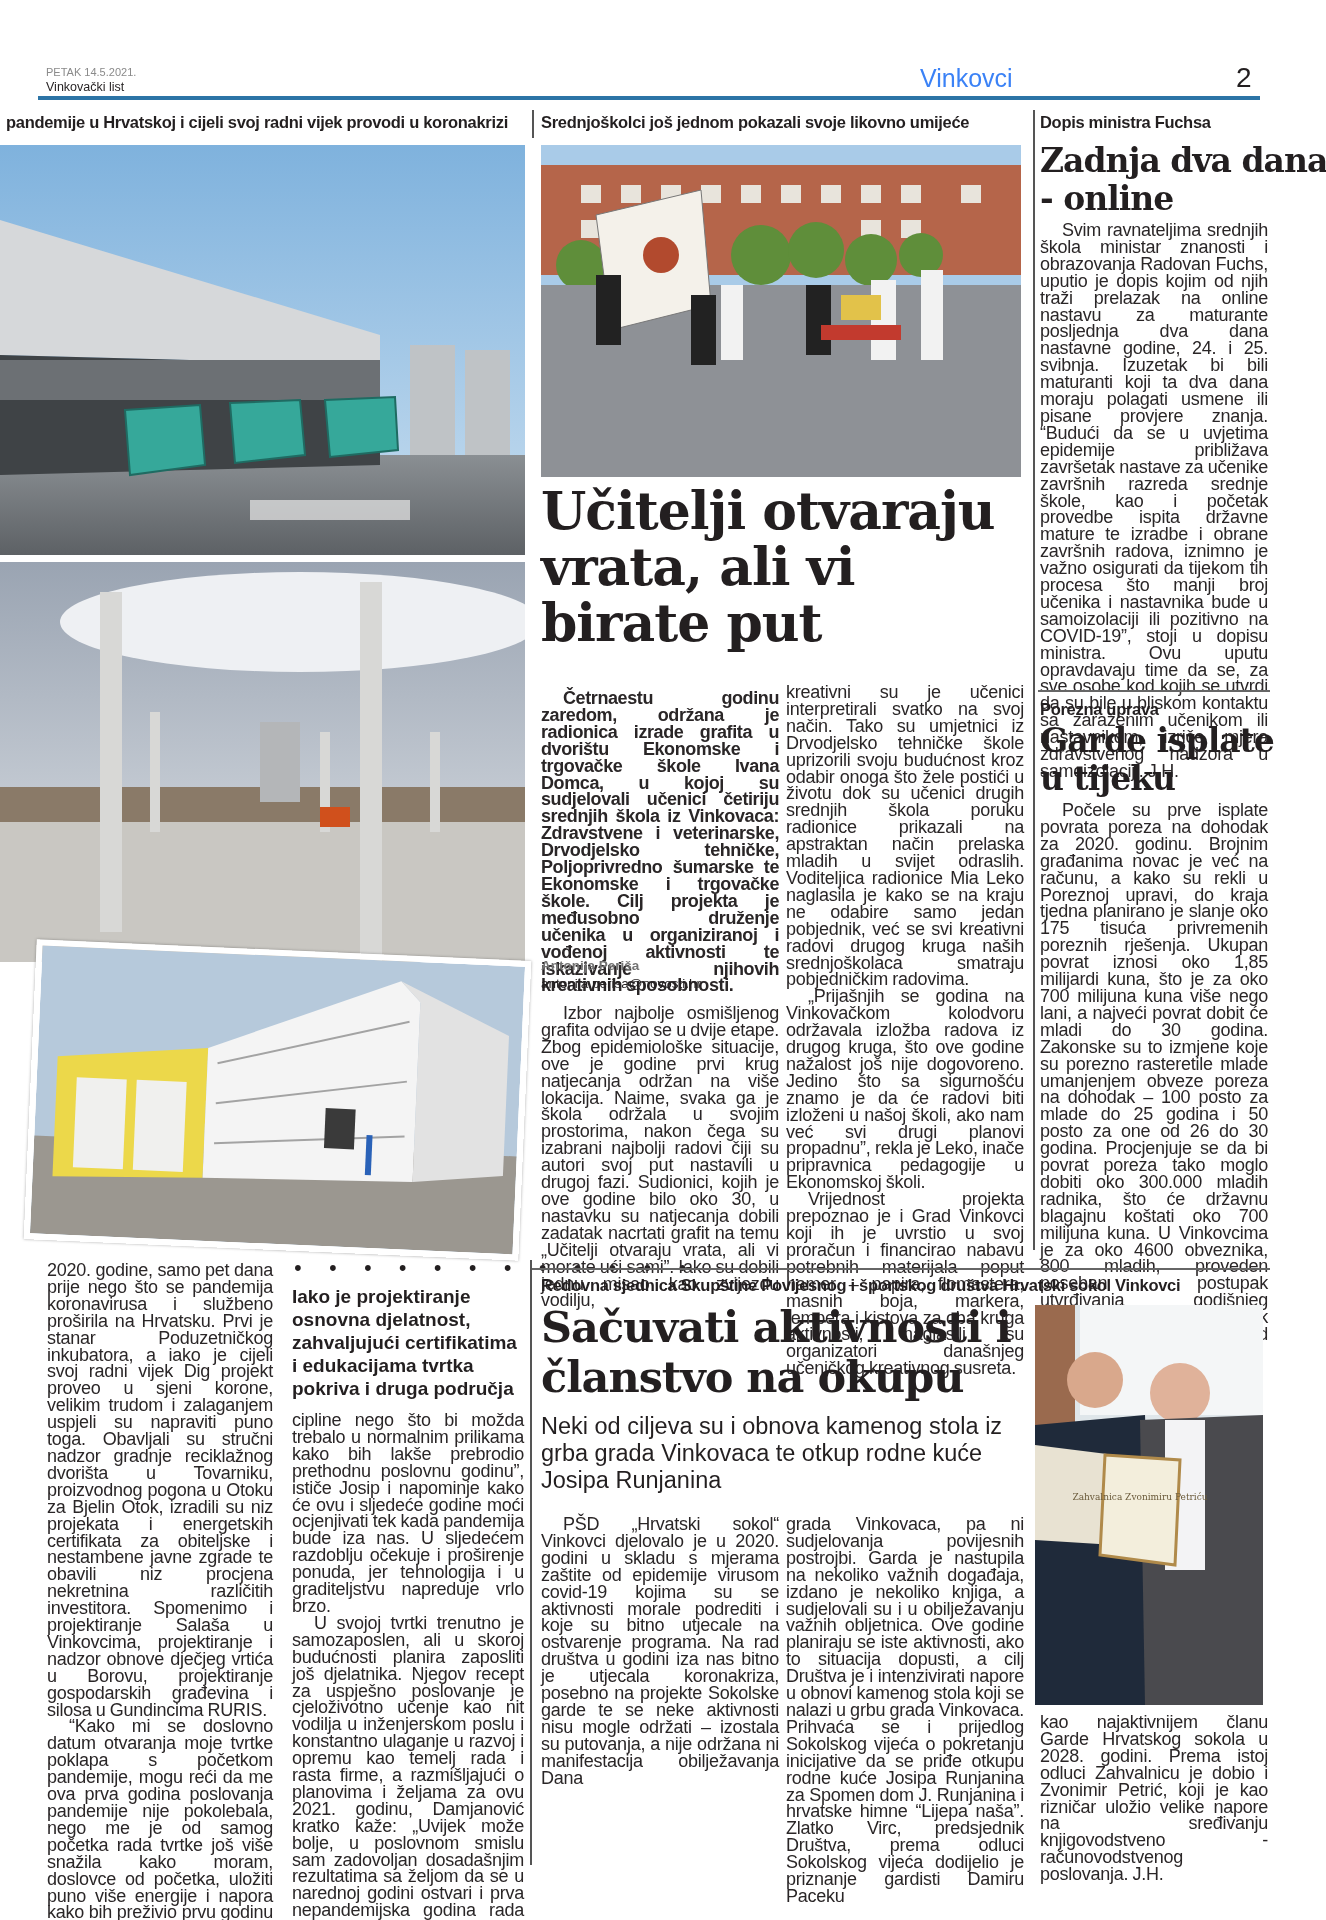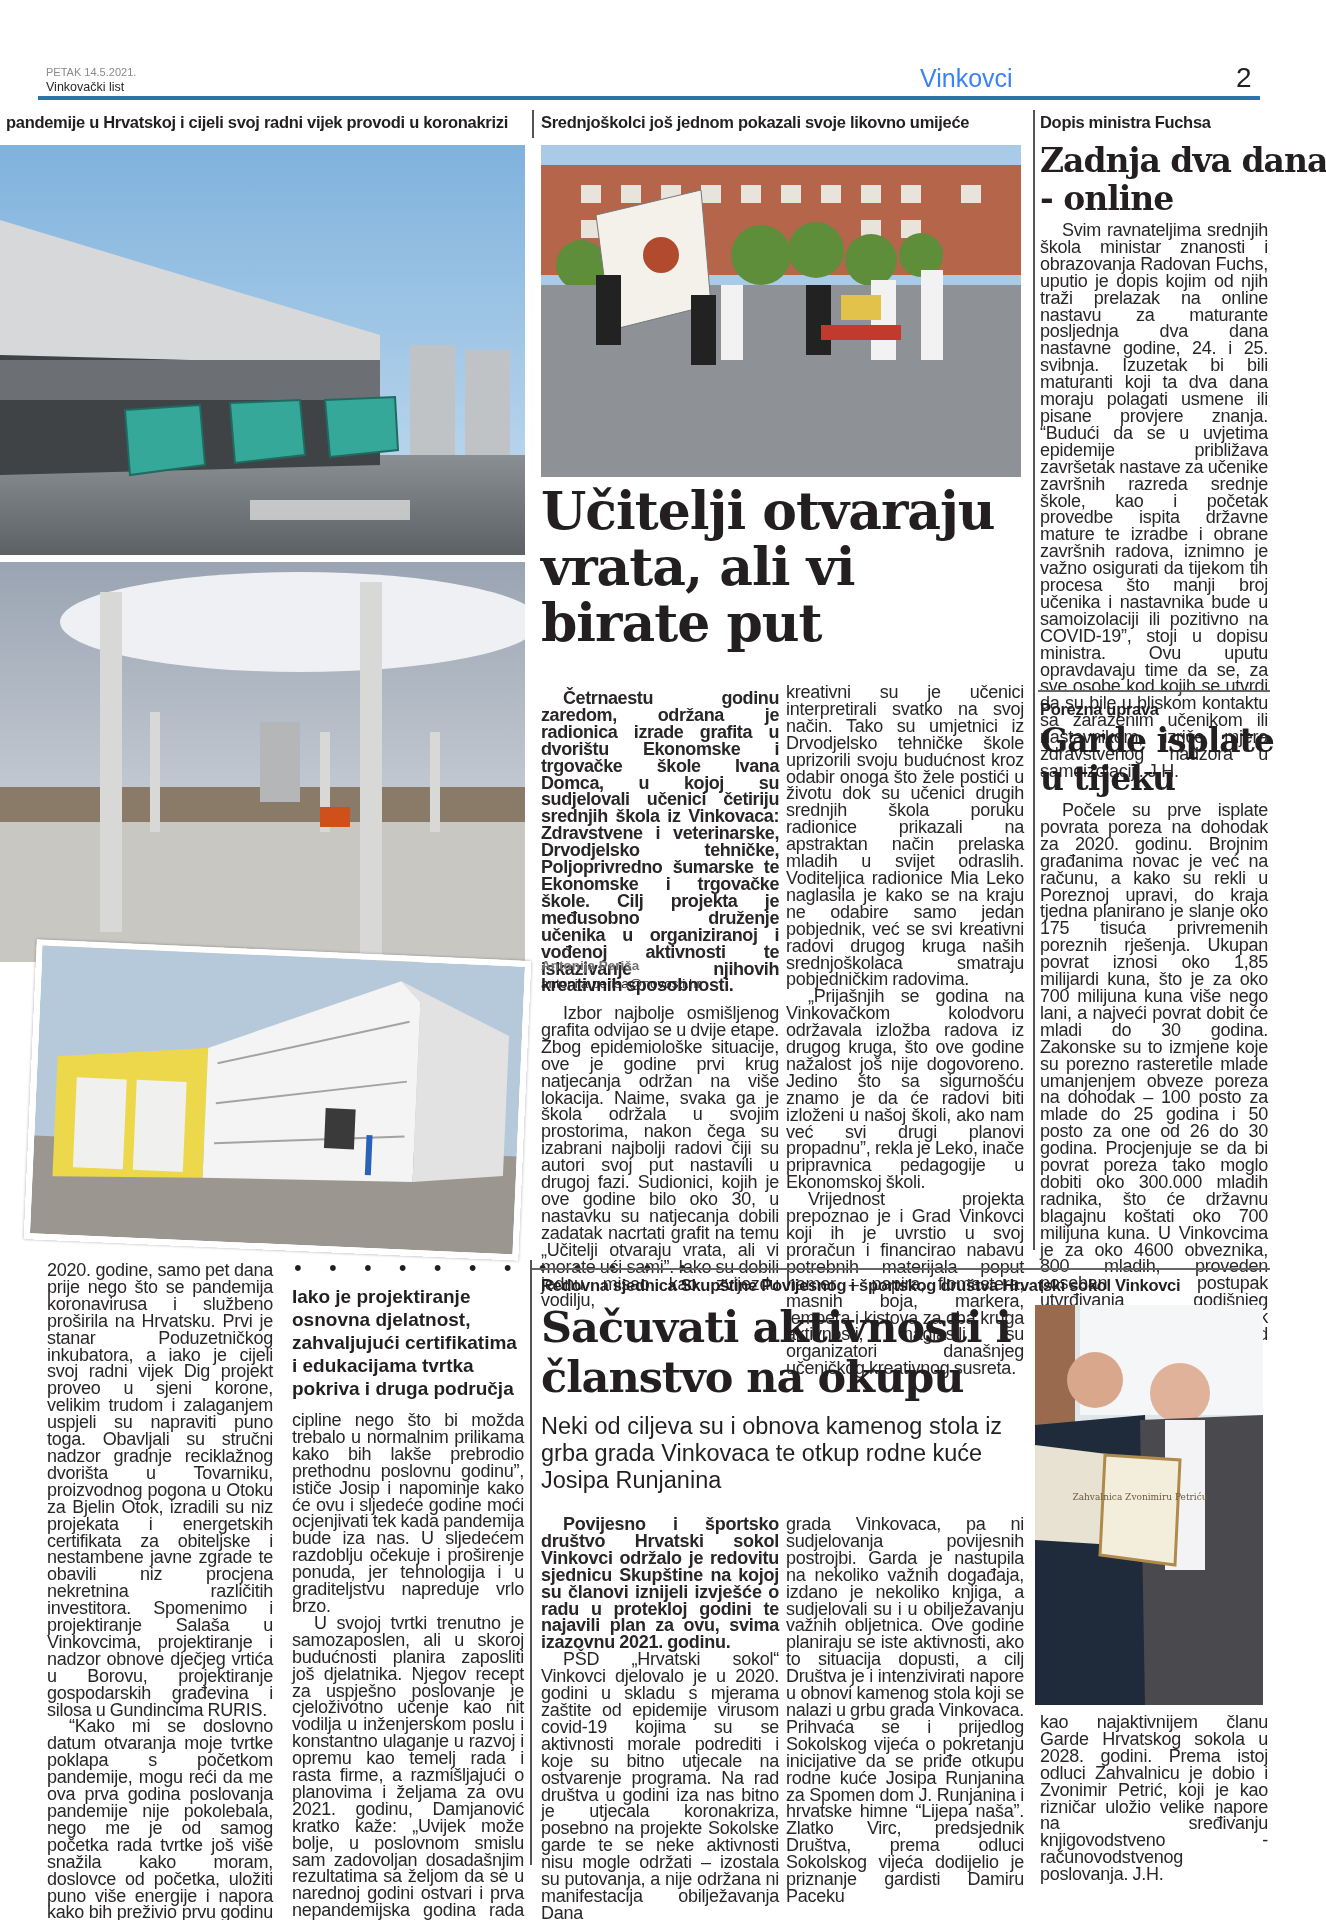--- a/index.html
+++ b/index.html
@@ -194,21 +194,20 @@
 <div class="abs txt" style="left:1040px;top:802px;width:228px">
   <p>Počele su prve isplate povrata poreza na dohodak za 2020. godinu. Brojnim građanima novac je već na računu, a kako su rekli u Poreznoj upravi, do kraja tjedna planirano je slanje oko 175 tisuća privremenih poreznih rješenja. Ukupan povrat iznosi oko 1,85 milijardi kuna, što je za oko 700 milijuna kuna više nego lani, a najveći povrat dobit će mladi do 30 godina. Zakonske su to izmjene koje su porezno rasteretile mlade umanjenjem obveze poreza na dohodak – 100 posto za mlade do 25 godina i 50 posto za one od 26 do 30 godina. Procjenjuje se da bi povrat poreza tako moglo dobiti oko 300.000 mladih radnika, što će državnu blagajnu koštati oko 700 milijuna kuna. U Vinkovcima je za oko 4600 obveznika, 800 mladih, proveden poseban postupak utvrđivanja godišnjeg obračuna poreza na dohodak za 2020. godinu u iznosu od oko 6.554.078,47 kuna. J.H.</p>
 </div>
 
 <div class="abs hrule" style="left:532px;top:1268px;width:738px"></div>
 
 <div class="abs kicker" style="left:541px;top:1276px">Redovna sjednica Skupštine Povijesnog i športskog društva Hrvatski sokol Vinkovci</div>
 <div class="abs headline" style="left:541px;top:1302px;width:490px;font-size:43px;line-height:50px">Sačuvati aktivnosti i članstvo na okupu</div>
 <div class="abs deck" style="left:541px;top:1413px;width:490px;font-size:23.5px;line-height:27px">Neki od ciljeva su i obnova kamenog stola iz grba grada Vinkovaca te otkup rodne kuće Josipa Runjanina</div>
 <div class="abs txt" style="left:541px;top:1516px;width:238px">
-  <p class="bold">Povijesno i športsko društvo Hrvatski sokol Vinkovci održalo je redovitu sjednicu Skupštine na kojoj su članovi iznijeli izvješće o radu u protekloj godini te najavili plan za ovu, svima izazovnu 2021. godinu.</p>
   <p>PŠD „Hrvatski sokol“ Vinkovci djelovalo je u 2020. godini u skladu s mjerama zaštite od epidemije virusom covid-19 kojima su se aktivnosti morale podrediti i koje su bitno utjecale na ostvarenje programa. Na rad društva u godini iza nas bitno je utjecala koronakriza, posebno na projekte Sokolske garde te se neke aktivnosti nisu mogle održati – izostala su putovanja, a nije održana ni manifestacija obilježavanja Dana</p>
 </div>
 <div class="abs txt" style="left:786px;top:1516px;width:238px">
   <p class="noind">grada Vinkovaca, pa ni sudjelovanja povijesnih postrojbi. Garda je nastupila na nekoliko važnih događaja, izdano je nekoliko knjiga, a sudjelovali su i u obilježavanju važnih obljetnica. Ove godine planiraju se iste aktivnosti, ako to situacija dopusti, a cilj Društva je i intenzivirati napore u obnovi kamenog stola koji se nalazi u grbu grada Vinkovaca. Prihvaća se i prijedlog Sokolskog vijeća o pokretanju inicijative da se priđe otkupu rodne kuće Josipa Runjanina za Spomen dom J. Runjanina i hrvatske himne “Lijepa naša”. Zlatko Virc, predsjednik Društva, prema odluci Sokolskog vijeća dodijelio je priznanje gardisti Damiru Paceku</p>
 </div>
 <div class="abs photo" style="left:1035px;top:1305px;width:228px;height:400px">
   <svg width="228" height="400" viewBox="0 0 228 400">
     <rect width="228" height="400" fill="#dfe6ea"></rect>
     <rect width="40" height="130" fill="#9a6a4e"></rect>
     <rect x="45" y="0" width="183" height="110" fill="#f4f6f7"></rect>

